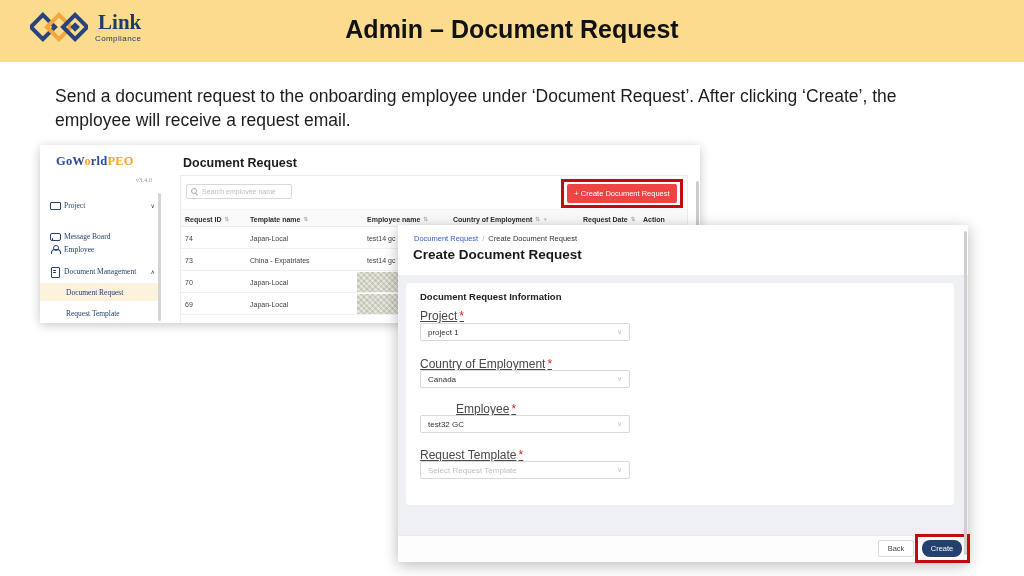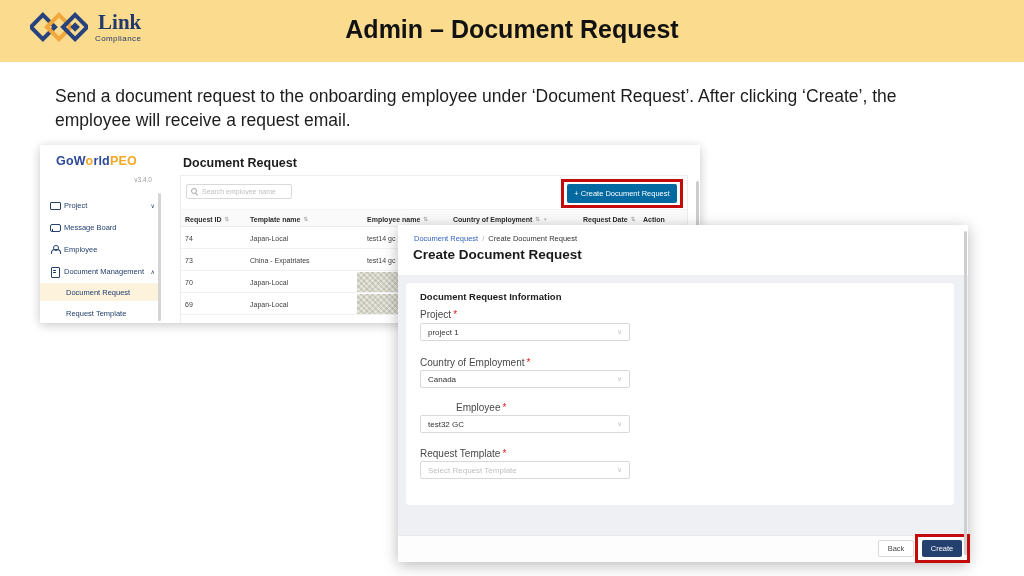--- a/index.html
+++ b/index.html
@@ -13,21 +13,21 @@
   .brand-text { display:flex; flex-direction:column; line-height:1;align-items:flex-end; }
   .brand-name { font-family:"Liberation Serif", serif; font-size:21px; font-weight:bold; color:#23386b; }
   .brand-sub { font-size:8px; color:#23386b; letter-spacing:0.4px; margin-top:2px; }
   .slide-title { position:absolute; left:0; top:15px; width:1024px; text-align:center; font-size:25px; font-weight:bold; color:#121212; }
 
   
   .body-text { position:absolute; left:55px; top:85px; width:908px; font-size:17.5px; line-height:1.35; color:#1d1d1d; }
 
   
   .shot1 { position:absolute; left:40px; top:145px; width:660px; height:178px; background:#ffffff; box-shadow:0 2px 10px rgba(0,0,0,0.22); }
-  .s1-sidebar { position:absolute; left:0; top:0; width:128px; height:178px; background:#ffffff; }
+  .s1-sidebar { position:absolute; left:0; top:0; width:128px; height:178px; background:#ffffff;font-family:Liberation Serif, serif; }
   .gw-logo { position:absolute; left:16px; top:9px; font-size:12.5px; font-weight:bold; letter-spacing:0.2px; }
   .gw-blue { color:#2b4a9b; } .gw-orange { color:#f5a623; }
   .gw-version { position:absolute; right:16px; top:31px; font-size:6.5px; color:#9a9a9a; }
   .nav-item { position:absolute; left:10px; right:13px; height:20px; display:flex; align-items:center; gap:5px; font-size:7.5px; color:#26406e; cursor:pointer; }
   .nav-chevron { margin-left:auto; font-size:6px; color:#26406e; }
   .nav-sub { position:absolute; left:0; right:7px; height:18px; display:flex; align-items:center; font-size:7.5px; color:#26406e; padding-left:26px; cursor:pointer; }
   .nav-sub.active { background:#fdf3dc; color:#1f3a6b; }
   .sb-scroll { position:absolute; left:118px; top:48px; width:3px; height:128px; background:#d4d4d4; border-radius:2px; }
 
   
@@ -41,21 +41,21 @@
   .ic-doc::before { content:""; position:absolute; left:1px; top:0; width:7px; height:9px; border:1px solid #26406e; border-radius:1px; }
   .ic-doc::after { content:""; position:absolute; left:3px; top:3px; width:3px; height:1px; background:#26406e; box-shadow:0 2px 0 #26406e; }
 
   .s1-title { position:absolute; left:143px; top:11px; font-size:12.5px; font-weight:bold; color:#1d1d1d; }
   .s1-card { position:absolute; left:140px; top:30px; width:508px; height:148px; border:1px solid #ededed; border-bottom:none; background:#ffffff; }
   .s1-search { position:absolute; left:146px; top:39px; width:106px; height:15px; border:1px solid #d9d9d9; border-radius:2px; background:#fff; font-size:7px; color:#3a3a3a; padding:0 12px 0 15px; outline:none; font-family:"Liberation Sans", sans-serif; }
   .s1-search::placeholder { color:#c0c0c0; }
   .search-ic { position:absolute; left:151px; top:43px; width:7px; height:7px; }
   .search-ic::before { content:""; position:absolute; left:0; top:0; width:4px; height:4px; border:1px solid #a8a8a8; border-radius:50%; }
   .search-ic::after { content:""; position:absolute; left:4.5px; top:4.5px; width:3px; height:1px; background:#a8a8a8; transform:rotate(45deg); transform-origin:0 0; }
-  .s1-create-btn { position:absolute; left:527px; top:39px; width:110px; height:19px; background:#0369a1; color:#ffffff; font-size:7.5px; border:none; border-radius:2px; display:flex; align-items:center; justify-content:center; cursor:pointer; font-family:"Liberation Sans", sans-serif; }
+  .s1-create-btn { position:absolute; left:527px; top:39px; width:110px; height:19px; background:#ef4444; color:#ffffff; font-size:7.5px; border:none; border-radius:2px; display:flex; align-items:center; justify-content:center; cursor:pointer; font-family:"Liberation Sans", sans-serif; }
   .annotation { position:absolute; border:3px solid #c40b0b; background:transparent; pointer-events:none; }
   .anno1 { left:521px; top:34px; width:122px; height:29px; }
 
   .s1-thead { position:absolute; left:141px; top:64px; width:506px; height:18px; background:#fafafa; border-bottom:1px solid #ececec; border-top:1px solid #f3f3f3; }
   .th { position:absolute; top:0; height:18px; display:flex; align-items:center; gap:3px; font-size:7px; font-weight:bold; color:#2b2b2b; cursor:pointer; }
   .sort-ic { font-size:5.5px; color:#b5b5b5; }
   .filter-ic { font-size:4.5px; color:#b5b5b5; }
   .tr { position:absolute; left:141px; width:506px; height:22px; border-bottom:1px solid #f1f1f1; background:#fff; }
   .td { position:absolute; top:0; height:22px; display:flex; align-items:center; font-size:7px; color:#3d3d3d; }
   .redacted { position:absolute; left:176px; top:1px; width:150px; height:20px; background-color:#e9e8df;
@@ -66,28 +66,28 @@
   
   .shot2 { position:absolute; left:398px; top:225px; width:570px; height:337px; background:#eef0f4; box-shadow:0 3px 14px rgba(0,0,0,0.28); }
   .s2-header { position:absolute; left:0; top:0; width:570px; height:50px; background:#ffffff; }
   .s2-breadcrumb { position:absolute; left:16px; top:9px; font-size:7.5px; display:flex; gap:4px; align-items:center; }
   .bc-link { color:#3563c0; cursor:pointer; }
   .bc-sep { color:#b0b0b0; }
   .bc-current { color:#333333; }
   .s2-title { position:absolute; left:15px; top:22px; font-size:13.5px; font-weight:bold; color:#1a1a1a; }
   .s2-card { position:absolute; left:8px; top:58px; width:548px; height:222px; background:#ffffff; border-radius:3px; }
   .s2-section-title { position:absolute; left:14px; top:8px; font-size:9.5px; font-weight:bold; color:#202020; }
-  .f-label { position:absolute; left:14px; font-size:10px; color:#484848; }
+  .f-label { position:absolute; left:14px; font-size:12px; color:#484848;text-decoration:underline; }
   .req-mark { color:#e02020; margin-left:2px; }
   .f-select { position:absolute; left:14px; width:210px; height:18px; border:1px solid #d9d9d9; border-radius:2px; background:#ffffff; display:flex; align-items:center; padding:0 7px; font-size:8px; color:#333333; cursor:pointer; }
   .f-select .sel-chevron { margin-left:auto; font-size:6.5px; color:#bcbcbc; }
   .f-select.is-placeholder { color:#c0c0c0; }
   .s2-footer { position:absolute; left:0; top:310px; width:570px; height:27px; background:#fdfdfd; border-top:1px solid #e9e9e9; }
   .s2-back-btn { position:absolute; left:480px; top:315px; width:36px; height:17px; background:#ffffff; border:1px solid #d9d9d9; border-radius:2px; font-size:7.5px; color:#474747; display:flex; align-items:center; justify-content:center; cursor:pointer; font-family:"Liberation Sans", sans-serif; }
-  .s2-create-btn { position:absolute; left:524px; top:315px; width:40px; height:17px; background:#24406f; border:none; border-radius:2px; font-size:7.5px; color:#ffffff; display:flex; align-items:center; justify-content:center; cursor:pointer; font-family:"Liberation Sans", sans-serif; }
+  .s2-create-btn { position:absolute; left:524px; top:315px; width:40px; height:17px; background:#24406f; border:none; border-radius:8px; font-size:7.5px; color:#ffffff; display:flex; align-items:center; justify-content:center; cursor:pointer; font-family:"Liberation Sans", sans-serif; }
   .anno2 { left:517px; top:309px; width:55px; height:29px; }
   .s2-scroll { position:absolute; right:1px; top:6px; width:3px; height:324px; background:#cfcfcf; border-radius:2px; }
 </style>
 </head>
 <body>
 
 <div class="slide">
 
   <div class="slide-header">
     <div class="brand">
@@ -113,21 +113,21 @@
       <div class="gw-logo">
         <span class="gw-blue">GoW</span><span class="gw-orange">o</span><span class="gw-blue">rld</span><span class="gw-orange">PEO</span>
       </div>
       <div class="gw-version">v3.4.0</div>
 
       <div class="nav-item" style="top:50px;">
         <span class="nav-ic ic-monitor"></span>
         <span>Project</span>
         <span class="nav-chevron">∨</span>
       </div>
-      <div class="nav-item" style="top:72px;">
+      <div class="nav-item" style="top:81px;">
         <span class="nav-ic ic-msg"></span>
         <span>Message Board</span>
       </div>
       <div class="nav-item" style="top:94px;">
         <span class="nav-ic ic-user"></span>
         <span>Employee</span>
       </div>
       <div class="nav-item" style="top:116px;">
         <span class="nav-ic ic-doc"></span>
         <span>Document Management</span>

